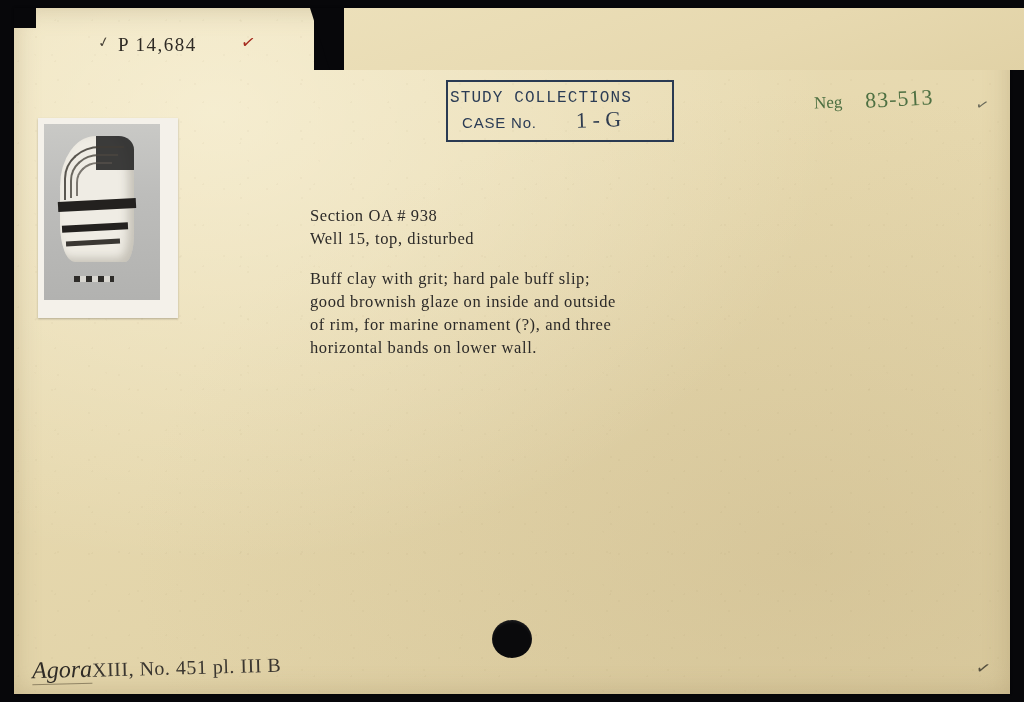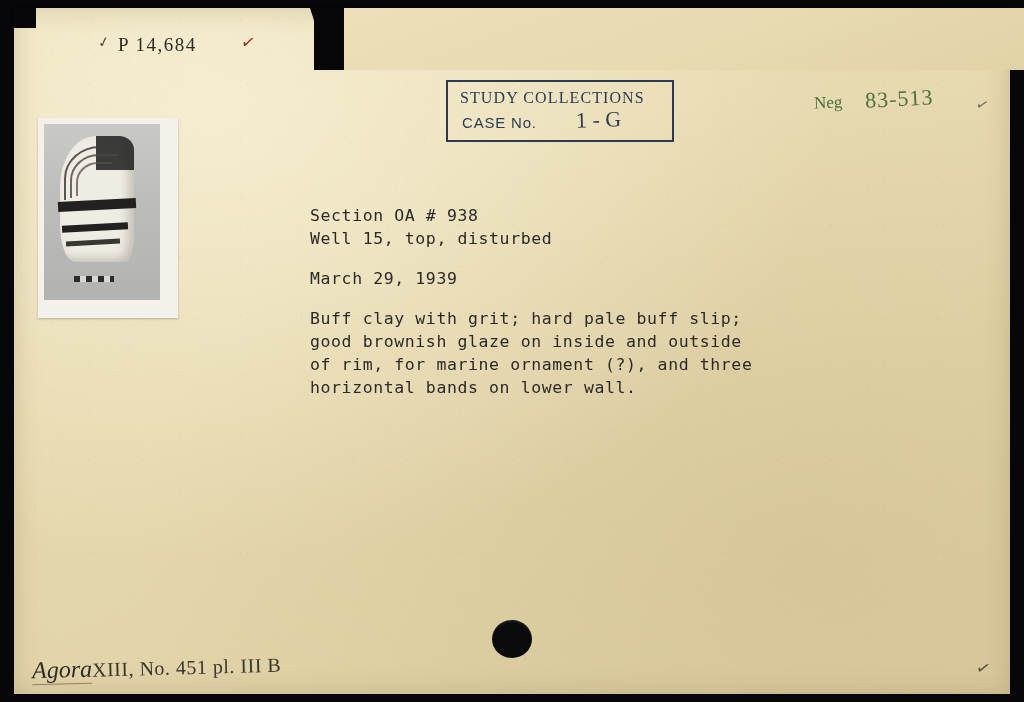--- a/index.html
+++ b/index.html
@@ -119,23 +119,23 @@
     position: absolute;
     left: 432px;
     top: 72px;
     width: 228px;
     height: 62px;
     border: 2px solid #2a3a52;
     box-sizing: border-box;
   }
   .stamp-line1 {
     position: absolute;
-    left: 12px;
+    left: 2px;
     top: 7px;
-    font-family: Liberation Serif, serif;
+    font-family: Liberation Mono, monospace;
     font-size: 16px;
     letter-spacing: 1.1px;
     color: #2b3c55;
     text-align: center;
   }
   .stamp-line2 {
     position: absolute;
     left: 14px;
     top: 32px;
     font-family: Liberation Sans, sans-serif;
@@ -298,20 +298,21 @@
     width: 600px;
     font-family: "DejaVu Sans Mono", monospace;
     font-size: 16.5px;
     line-height: 23px;
     letter-spacing: 0.6px;
     color: #2c2a28;
   }
   .typed p {
     margin: 0 0 17px 0;
     white-space: pre-wrap;
+    font-family: Liberation Serif, serif;
   }
   .typed p:last-child { margin-bottom: 0; }
 
   
   .hole {
     position: absolute;
     left: 478px;
     top: 612px;
     width: 40px;
     height: 38px;
@@ -392,21 +393,20 @@
         <div class="sherd-band1"></div>
         <div class="sherd-band2"></div>
         <div class="sherd-band3"></div>
         <div class="scale-bar"></div>
       </div>
     </div>
 
     <div class="typed">
       <p>Section OA # 938
 Well 15, top, disturbed</p>
-      <p>March 29, 1939</p>
       <p>Buff clay with grit; hard pale buff slip;
 good brownish glaze on inside and outside
 of rim, for marine ornament (?), and three
 horizontal bands on lower wall.</p>
     </div>
 
     <div class="hole"></div>
 
     <div class="bottom-note">
       <span class="cursive">Agora</span><span class="rest">XIII, No. 451  pl. III B</span>

